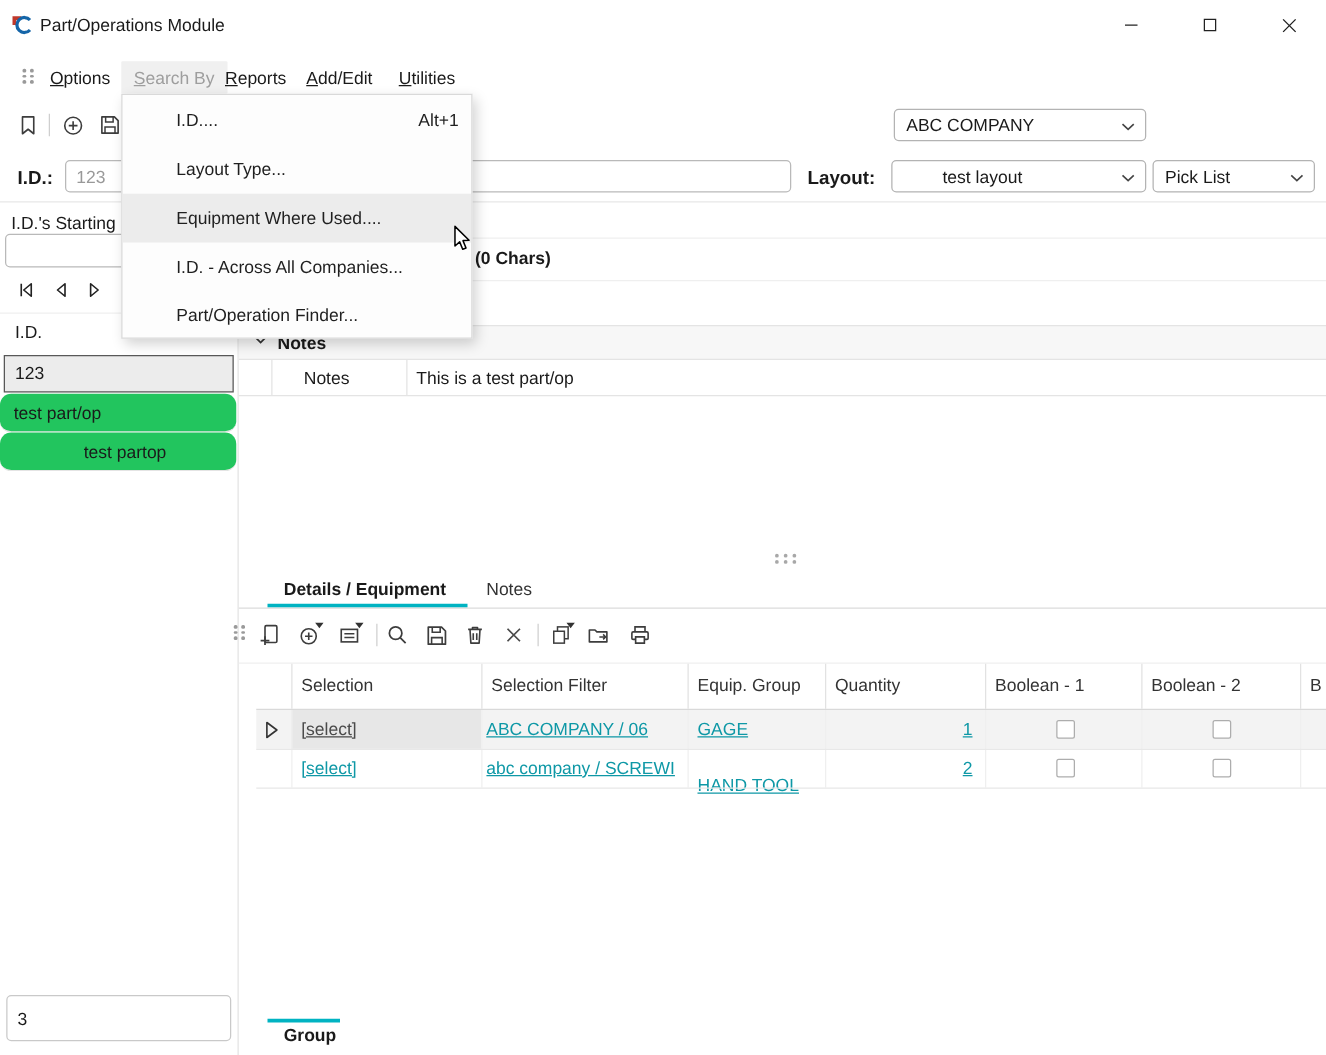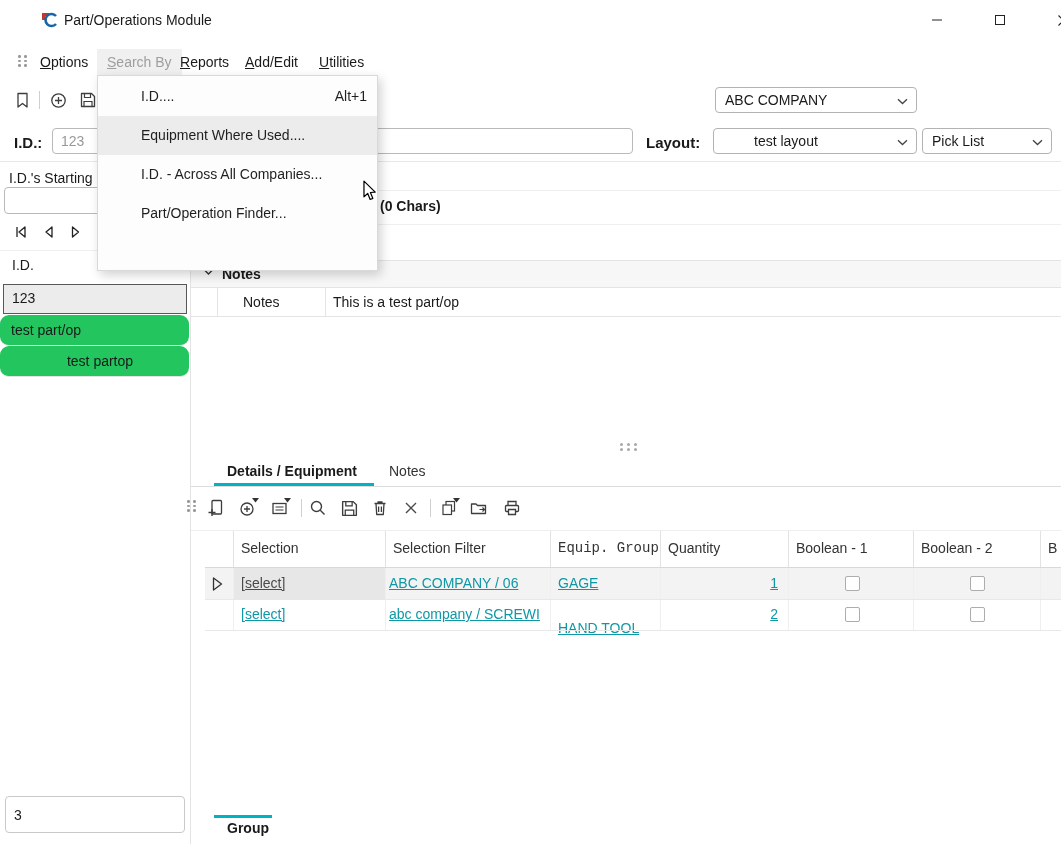--- a/index.html
+++ b/index.html
@@ -38,21 +38,21 @@
   .menu-item.hl{background:#ececec;}
   .menu-shortcut{position:absolute;right:10px;top:0;color:#1f1f1f;margin-left:32px;}
   svg{display:block;}
   .winbtn{position:absolute;top:0;width:46px;height:40px;display:flex;align-items:center;justify-content:center;cursor:pointer;}
 </style>
 </head>
 <body>
 
 <div id="app">
 
-  <div class="abs" style="left:0;top:0;width:868px;height:40px;margin-left:32px;">
+  <div class="abs" style="left:0;top:0;width:868px;height:40px;">
     <span class="abs" style="left:8px;top:9px;">
       <svg width="20" height="20" viewBox="0 0 20 20">
         <path d="M2 4 h7 v3 h-4 v4 h-3 z" fill="#c0392b"></path>
         <path d="M16 7 a6 6 0 1 0 0 8" fill="none" stroke="#1565a8" stroke-width="2.6"></path>
       </svg>
     </span>
     <span class="abs" style="left:32px;top:12px;">Part/Operations Module</span>
     <span class="winbtn" style="left:882px;">
       <svg width="12" height="12" viewBox="0 0 12 12">
           <path d="M1 6h10" stroke="#222" stroke-width="1"></path>
@@ -302,21 +302,21 @@
   <div class="vline" style="left:233px;top:531px;height:36px;background:#e2e2e2;"></div>
   <div class="vline" style="left:385px;top:531px;height:36px;background:#e2e2e2;"></div>
   <div class="vline" style="left:550px;top:531px;height:36px;background:#e2e2e2;"></div>
   <div class="vline" style="left:660px;top:531px;height:36px;background:#e2e2e2;"></div>
   <div class="vline" style="left:788px;top:531px;height:36px;background:#e2e2e2;"></div>
   <div class="vline" style="left:913px;top:531px;height:36px;background:#e2e2e2;"></div>
   <div class="vline" style="left:1040px;top:531px;height:36px;background:#e2e2e2;"></div>
 
   <span class="hdrcell" style="left:241px;">Selection</span>
   <span class="hdrcell" style="left:393px;">Selection Filter</span>
-  <span class="hdrcell" style="left:558px;font-family:Liberation Mono, monospace;">Equip. Group</span>
+  <span class="hdrcell" style="left:558px;">Equip. Group</span>
   <span class="hdrcell" style="left:668px;">Quantity</span>
   <span class="hdrcell" style="left:796px;">Boolean - 1</span>
   <span class="hdrcell" style="left:921px;">Boolean - 2</span>
   <span class="hdrcell" style="left:1048px;">B</span>
 
   <div class="hline" style="top:567px;left:205px;width:856px;background:#d9d9d9;"></div>
 
   <div class="abs" style="left:205px;top:568px;width:856px;height:31px;background:#f3f3f3;"></div>
   <div class="abs" style="left:233px;top:568px;width:152px;height:31px;background:#e7e7e7;"></div>
 
@@ -350,20 +350,23 @@
   <div class="hline" style="top:630px;left:205px;width:856px;"></div>
 
   <div class="abs" style="left:214px;top:815px;width:58px;height:3px;background:var(--accent,#00b3c2);"></div>
   <span class="abs bold" style="left:227px;top:820px;">Group</span>
 
   <div class="menu-pop">
     <div class="menu-item">
       <span>I.D....</span>
       <span class="menu-shortcut">Alt+1</span>
     </div>
+    <div class="menu-item">
+      <span>Layout Type...</span>
+    </div>
     <div class="menu-item hl">
       <span>Equipment Where Used....</span>
     </div>
     <div class="menu-item">
       <span>I.D. - Across All Companies...</span>
     </div>
     <div class="menu-item">
       <span>Part/Operation Finder...</span>
     </div>
   </div>

